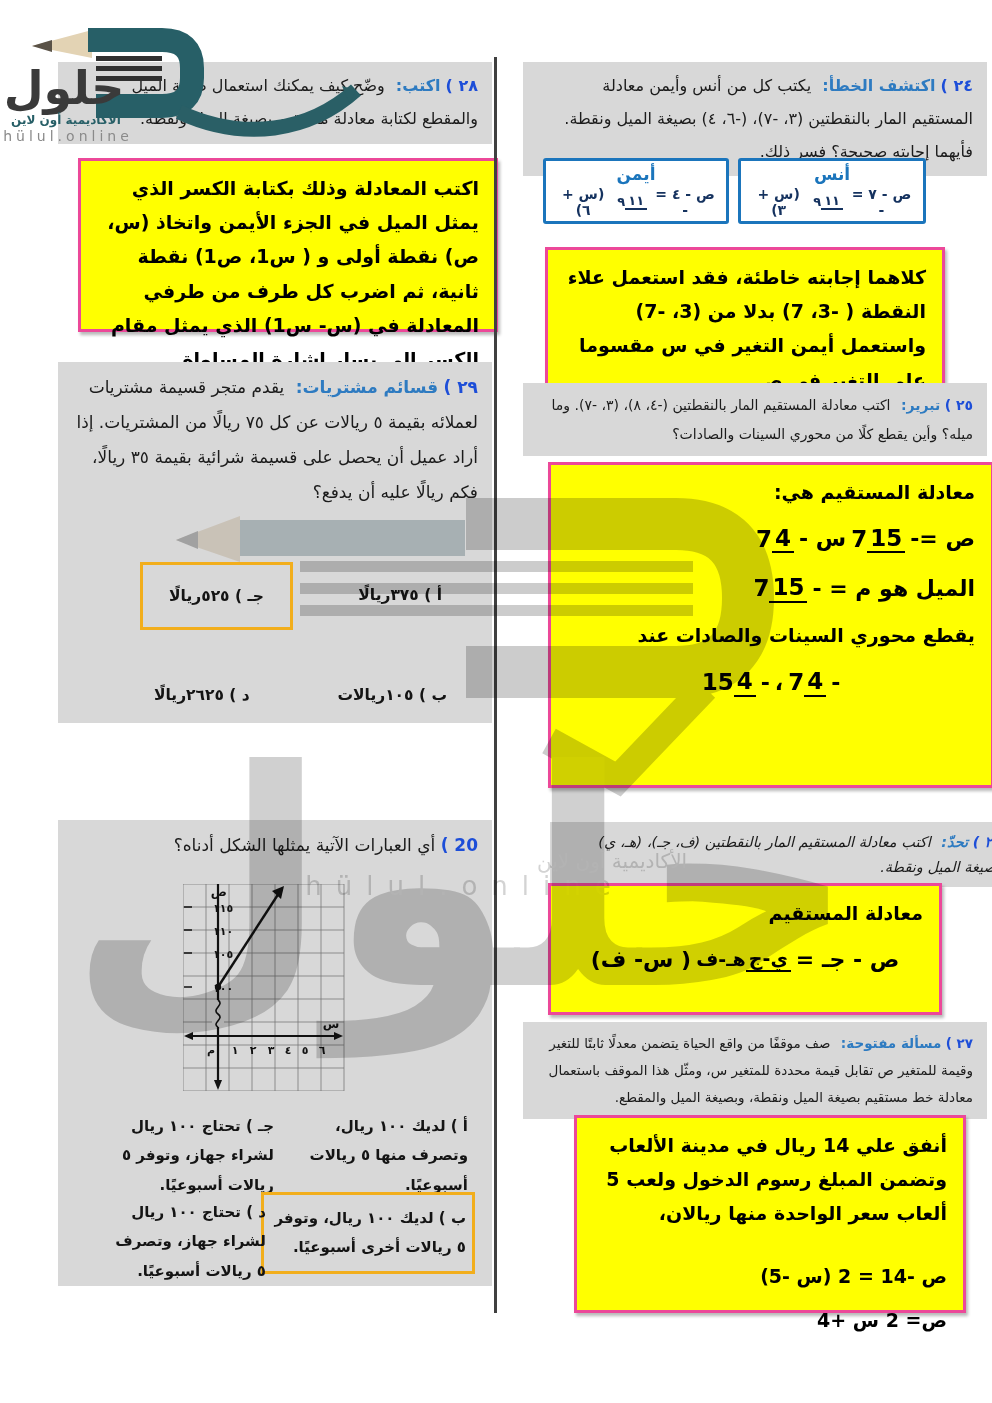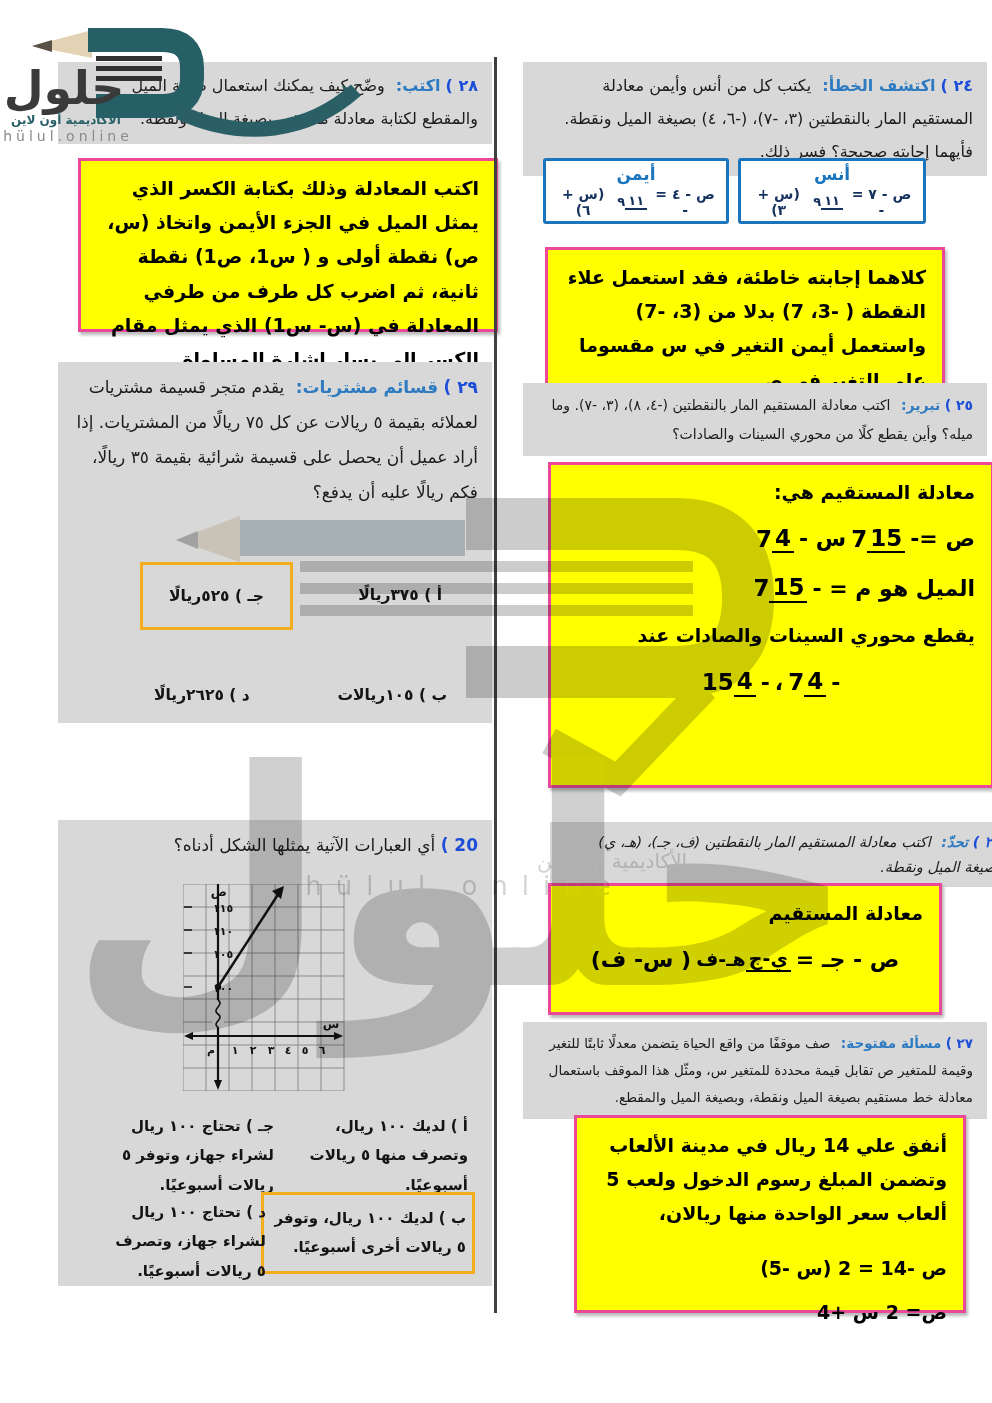--- a/index.html
+++ b/index.html
@@ -138,21 +138,21 @@
   </div>
 
   <div class="abs qblock" style="left:523px;top:1022px;width:436px;font-size:13.5px;line-height:2;">
     <span class="qnum">٢٧ )</span>
     <span class="qlabel">مسألة مفتوحة:</span>
     <span class="qtext">صف موقفًا من واقع الحياة يتضمن معدلًا ثابتًا للتغير وقيمة للمتغير ص تقابل قيمة محددة للمتغير س، ومثّل هذا الموقف باستعمال معادلة خط مستقيم بصيغة الميل ونقطة، وبصيغة الميل والمقطع.</span>
   </div>
 
   <div class="abs ans" style="left:574px;top:1115px;width:354px;height:172px;">
     <div>أنفق علي 14 ريال في مدينة الألعاب وتضمن المبلغ رسوم الدخول ولعب 5 ألعاب سعر الواحدة منها ريالان،</div>
-    <div style="margin-top:20px;">ص -14 = 2 (س -5)</div>
+    <div style="margin-top:28px;">ص -14 = 2 (س -5)</div>
     <div style="margin-top:10px;">ص= 2 س +4</div>
   </div>
 
   <div class="abs qblock" style="left:58px;top:62px;width:406px;">
     <span class="qnum">٢٨ )</span>
     <span class="qlabel">اكتب:</span>
     <span class="qtext">وضّح كيف يمكنك استعمال صيغة الميل والمقطع لكتابة معادلة مستقيم بصيغة الميل ونقطة.</span>
   </div>
 
   <div class="abs ans" style="left:78px;top:158px;width:382px;height:148px;">

